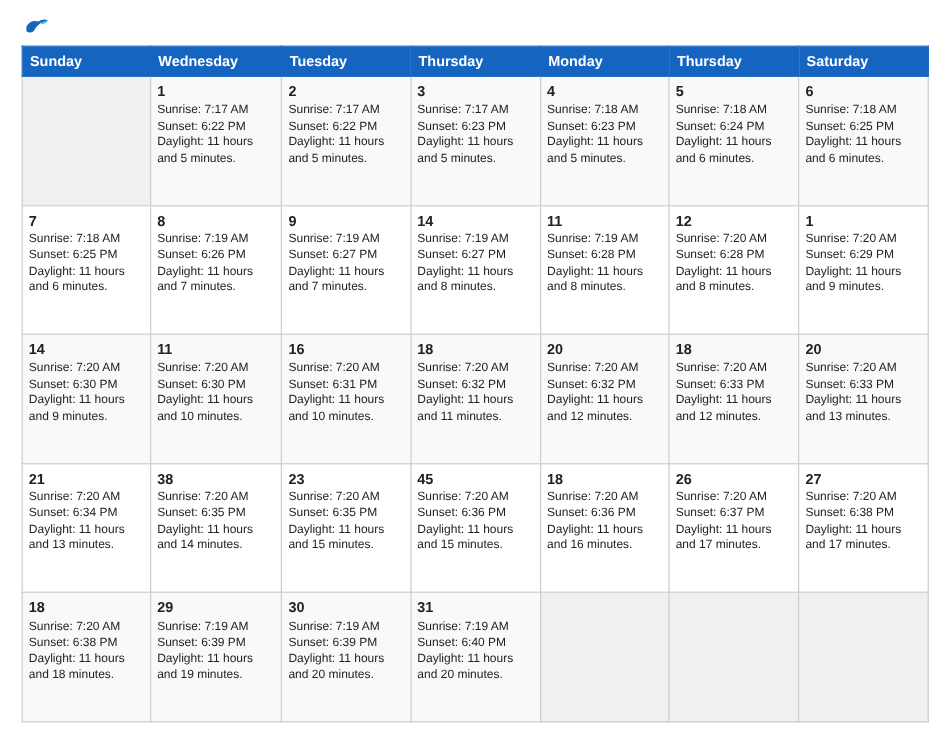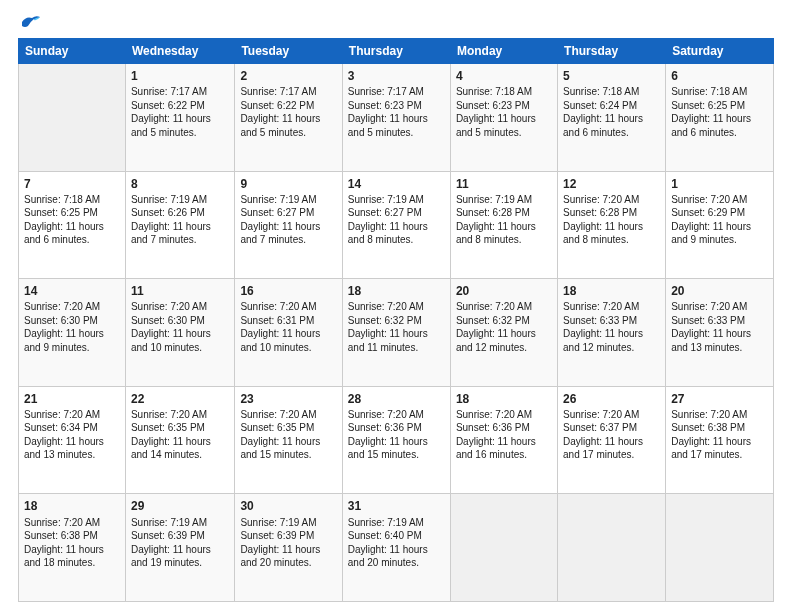--- a/index.html
+++ b/index.html
@@ -207,29 +207,29 @@
             <span class="day-num">20</span>
             <div class="cell-text">Sunrise: 7:20 AM<br>Sunset: 6:33 PM<br>Daylight: 11 hours and 13 minutes.</div>
           </td>
         </tr>
         <tr>
           <td>
             <span class="day-num">21</span>
             <div class="cell-text">Sunrise: 7:20 AM<br>Sunset: 6:34 PM<br>Daylight: 11 hours and 13 minutes.</div>
           </td>
           <td>
-            <span class="day-num">22</span>
+            <span class="day-num">38</span>
             <div class="cell-text">Sunrise: 7:20 AM<br>Sunset: 6:35 PM<br>Daylight: 11 hours and 14 minutes.</div>
           </td>
           <td>
             <span class="day-num">23</span>
             <div class="cell-text">Sunrise: 7:20 AM<br>Sunset: 6:35 PM<br>Daylight: 11 hours and 15 minutes.</div>
           </td>
           <td>
-            <span class="day-num">28</span>
+            <span class="day-num">45</span>
             <div class="cell-text">Sunrise: 7:20 AM<br>Sunset: 6:36 PM<br>Daylight: 11 hours and 15 minutes.</div>
           </td>
           <td>
             <span class="day-num">18</span>
             <div class="cell-text">Sunrise: 7:20 AM<br>Sunset: 6:36 PM<br>Daylight: 11 hours and 16 minutes.</div>
           </td>
           <td>
             <span class="day-num">26</span>
             <div class="cell-text">Sunrise: 7:20 AM<br>Sunset: 6:37 PM<br>Daylight: 11 hours and 17 minutes.</div>
           </td>

